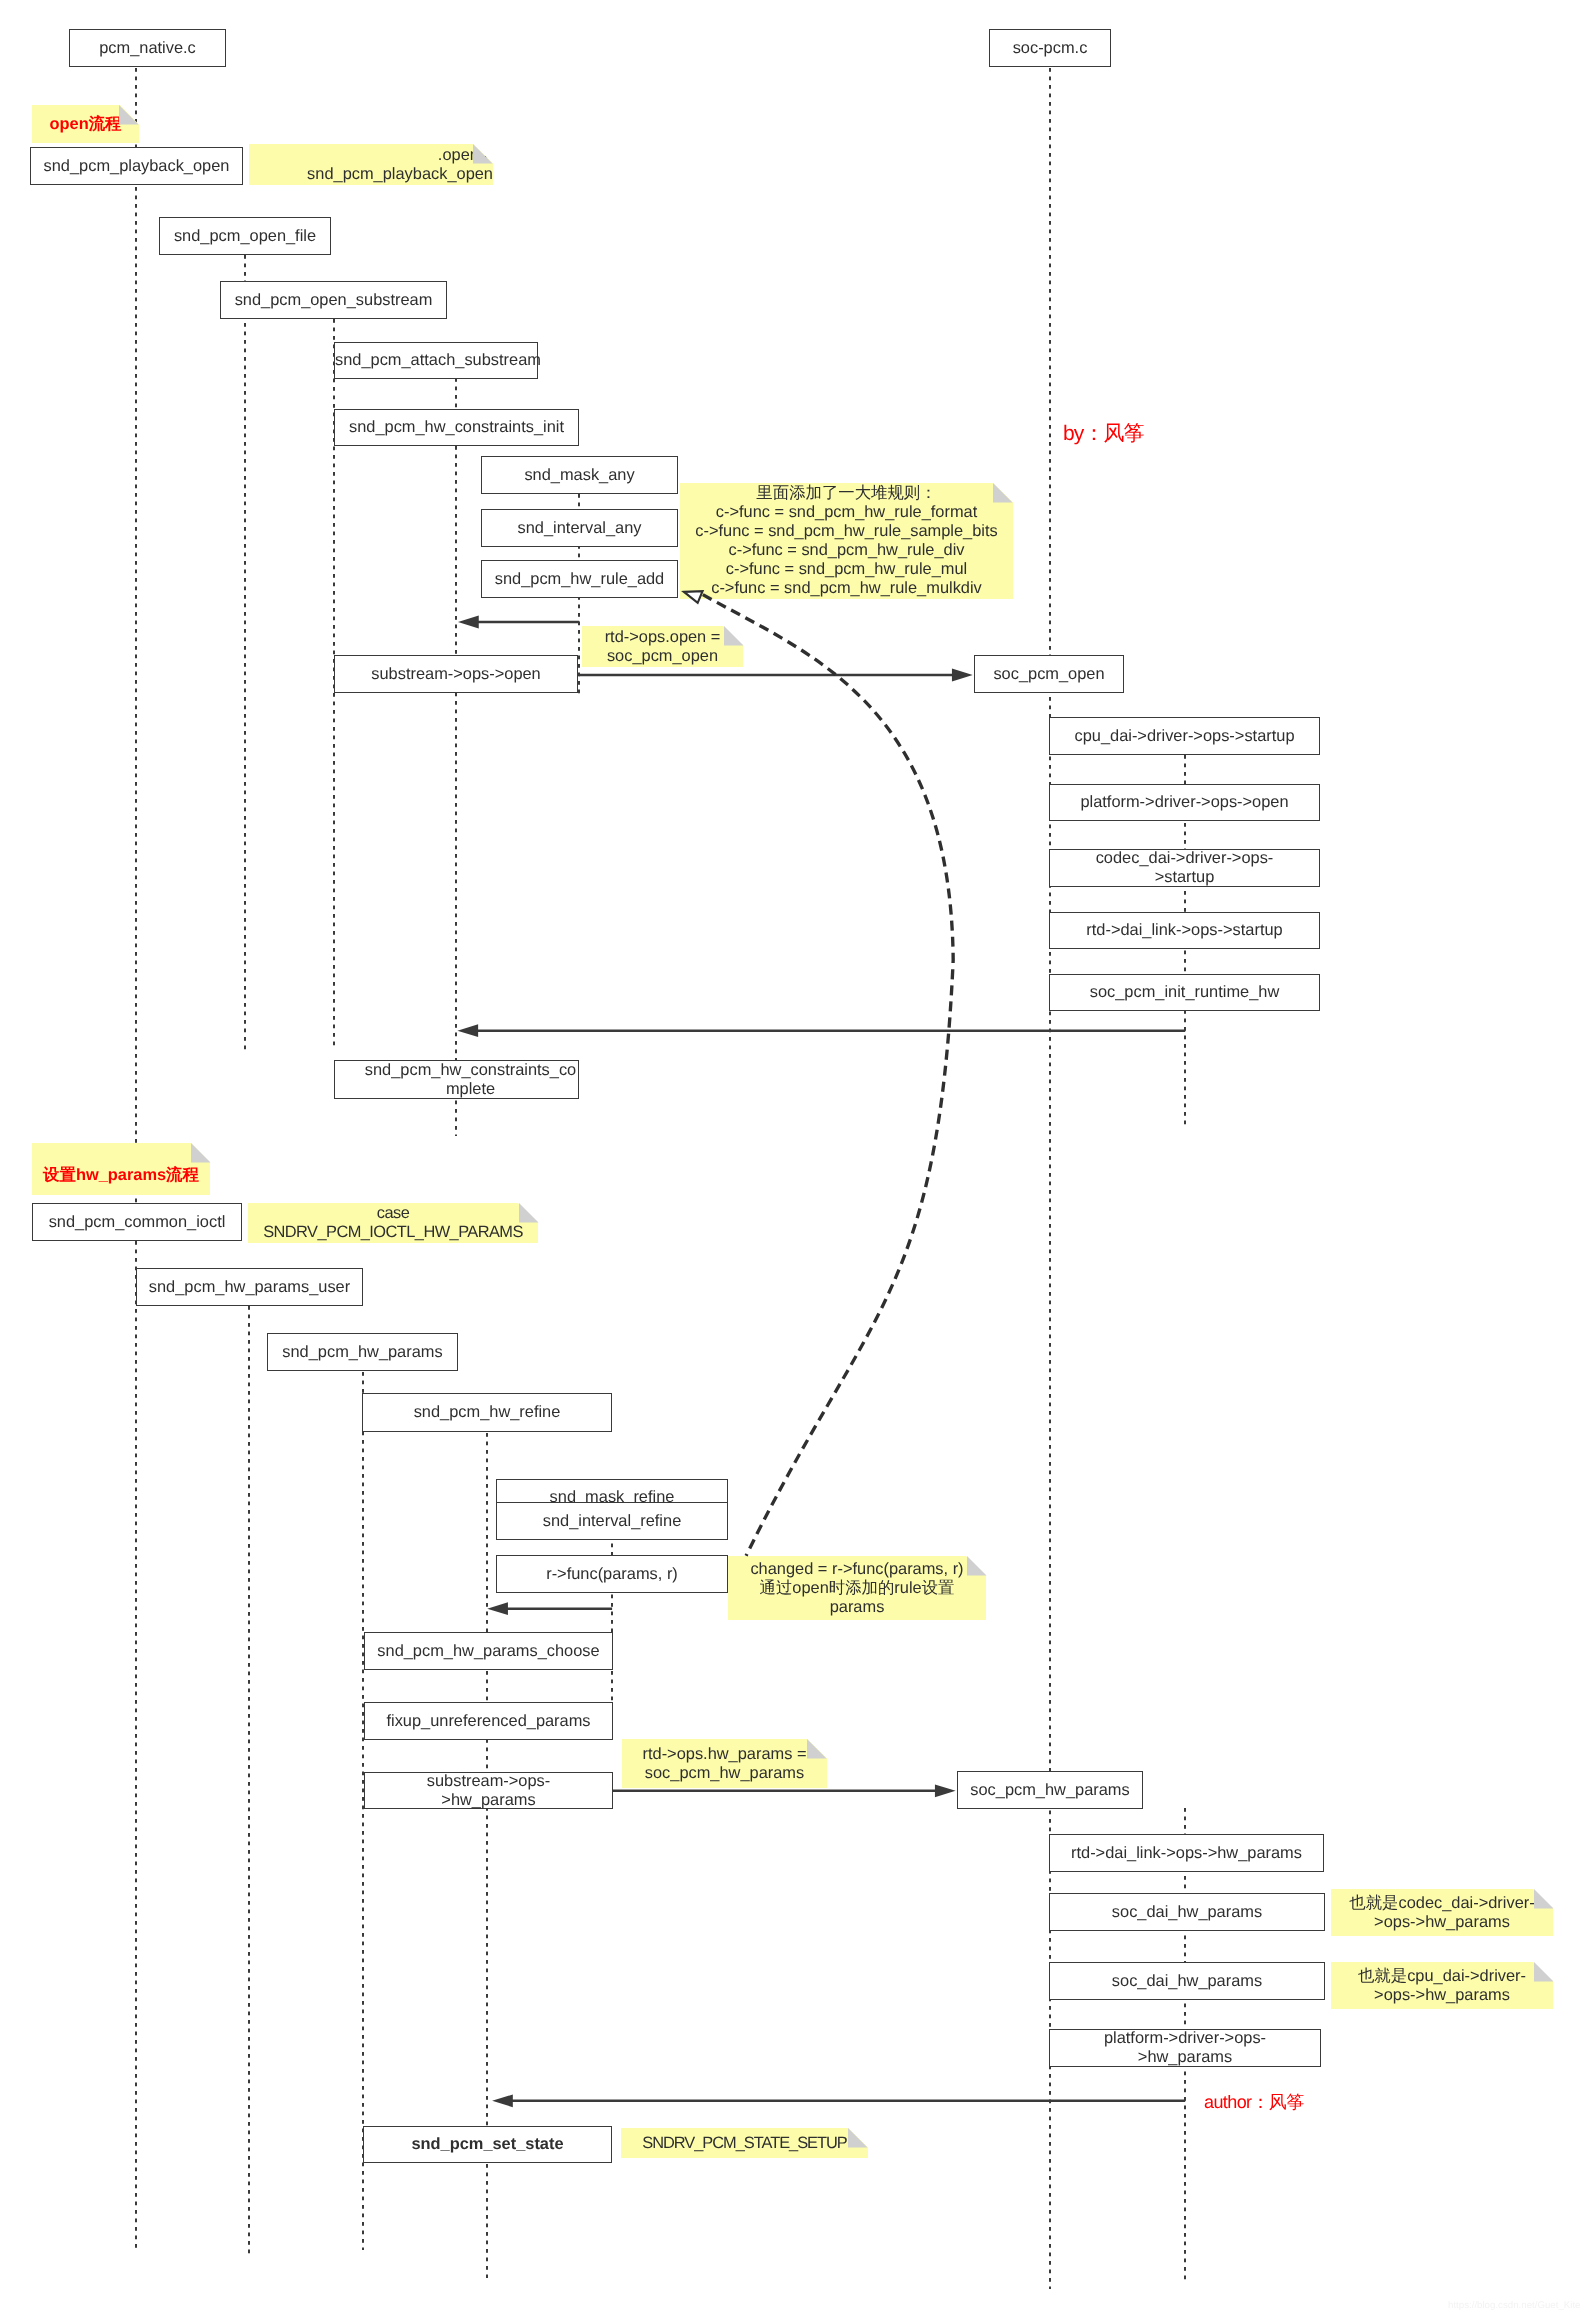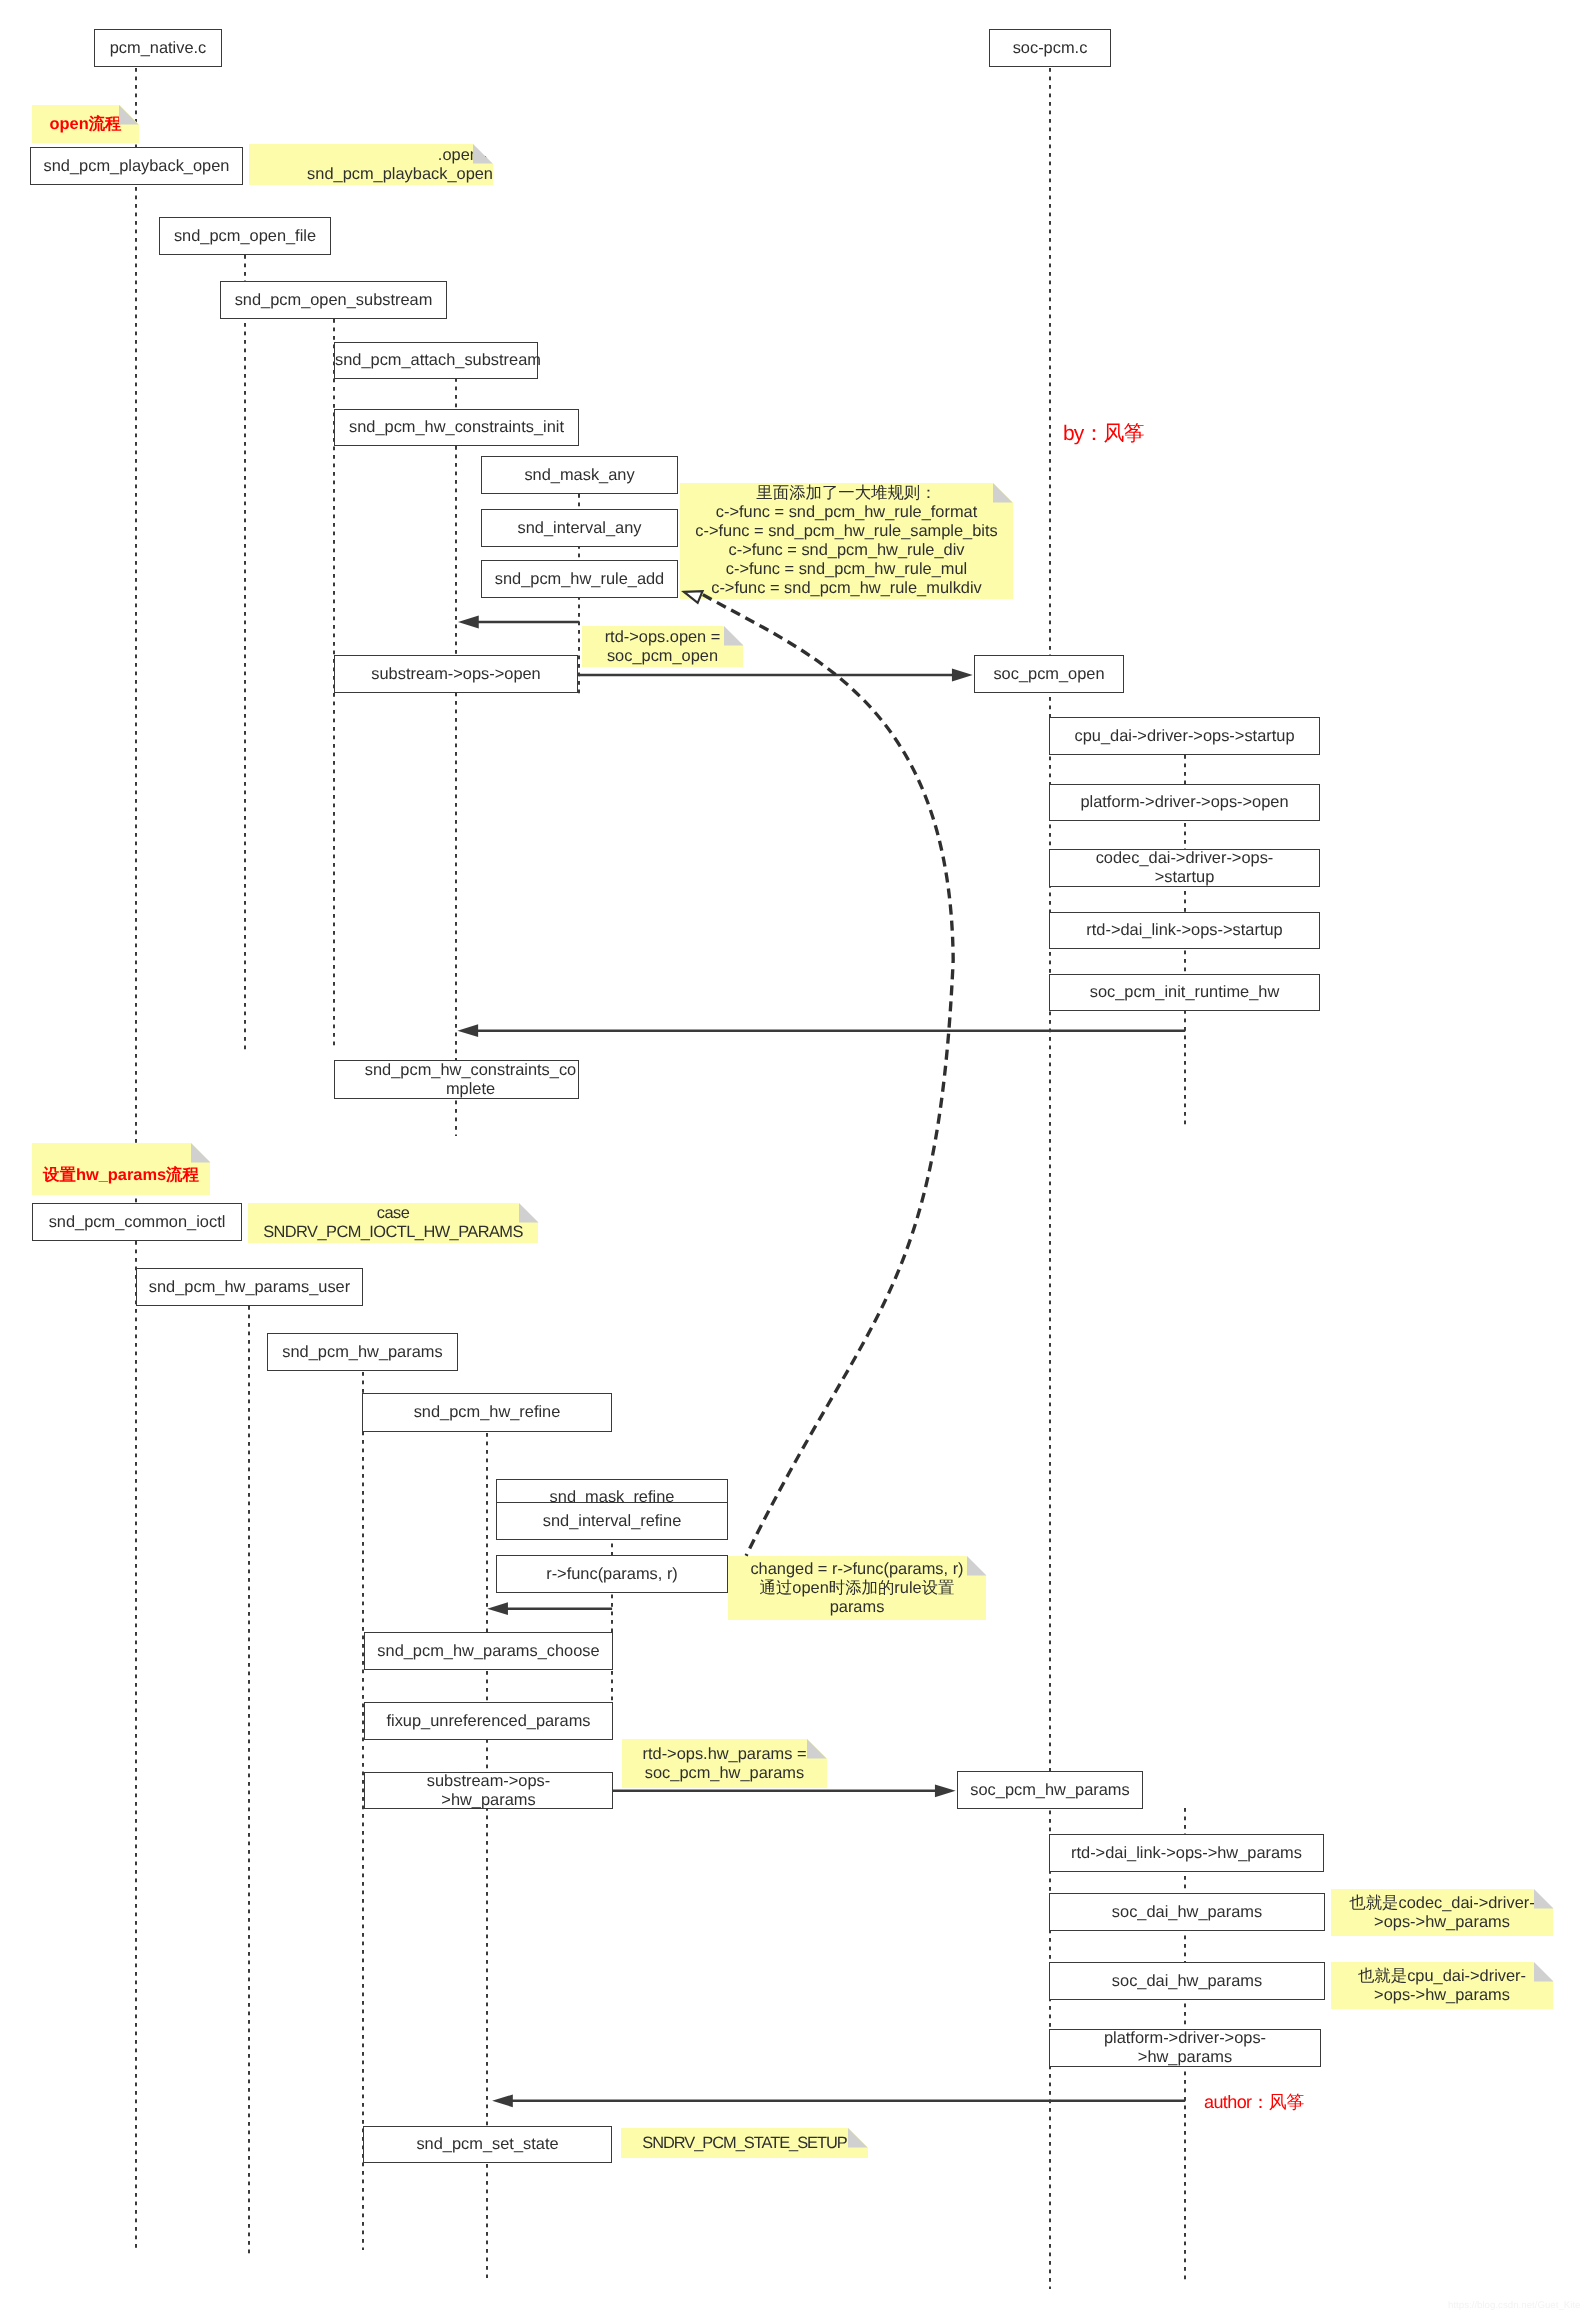--- a/index.html
+++ b/index.html
@@ -66,21 +66,21 @@
     <g>
         <line x1="1005" y1="2940" x2="1543" y2="2940" stroke="#3a3a3a" stroke-width="4"></line>
         <polygon points="1535,2929.5 1569,2940 1535,2950.5" fill="#3a3a3a"></polygon>
       </g>
     <g>
         <line x1="1946" y1="3449" x2="834" y2="3449" stroke="#3a3a3a" stroke-width="4"></line>
         <polygon points="842,3438.5 808,3449 842,3459.5" fill="#3a3a3a"></polygon>
       </g>
   </svg>
 
-  <div class="titlebox" style="left:69px;top:29px;width:128px;height:38px;margin-left:25px;">
+  <div class="titlebox" style="left:69px;top:29px;width:157px;height:38px;">
       <span>pcm_native.c</span>
     </div>
   <div class="titlebox" style="left:989px;top:29px;width:122px;height:38px;">
       <span>soc-pcm.c</span>
     </div>
 
   <div class="callbox" style="left:30px;top:147px;width:213px;height:38px;">
       <span>snd_pcm_playback_open</span>
     </div>
   <div class="callbox" style="left:159px;top:217px;width:172px;height:38px;">
@@ -170,21 +170,21 @@
   <div class="callbox" style="left:1049px;top:1893px;width:276px;height:38px;">
       <span>soc_dai_hw_params</span>
     </div>
   <div class="callbox" style="left:1049px;top:1962px;width:276px;height:38px;">
       <span>soc_dai_hw_params</span>
     </div>
   <div class="callbox" style="left:1049px;top:2029px;width:272px;height:38px;">
       <span>platform-&gt;driver-&gt;ops-
 &gt;hw_params</span>
     </div>
-  <div class="callbox" style="left:363px;top:2126px;width:249px;height:37px;">
+  <div class="callbox" style="left:363px;top:2126px;width:249px;height:37px;font-weight:bold;">
       <span>snd_pcm_set_state</span>
     </div>
 
   <div class="note red" style="left:32px;top:105px;width:107px;height:38px;clip-path:polygon(0 0, 88px 0, 107px 19.5px, 107px 38px, 0 38px);">
       <span>open流程</span>
     </div>
   <div class="fold" style="left:119px;top:105px;width:19.5px;height:19.5px;"></div>
   <div class="note" style="left:249px;top:144px;width:244px;height:41px;clip-path:polygon(0 0, 224px 0, 244px 19.5px, 244px 41px, 0 41px);text-align:right;">
       <span>.open =
 snd_pcm_playback_open</span>

